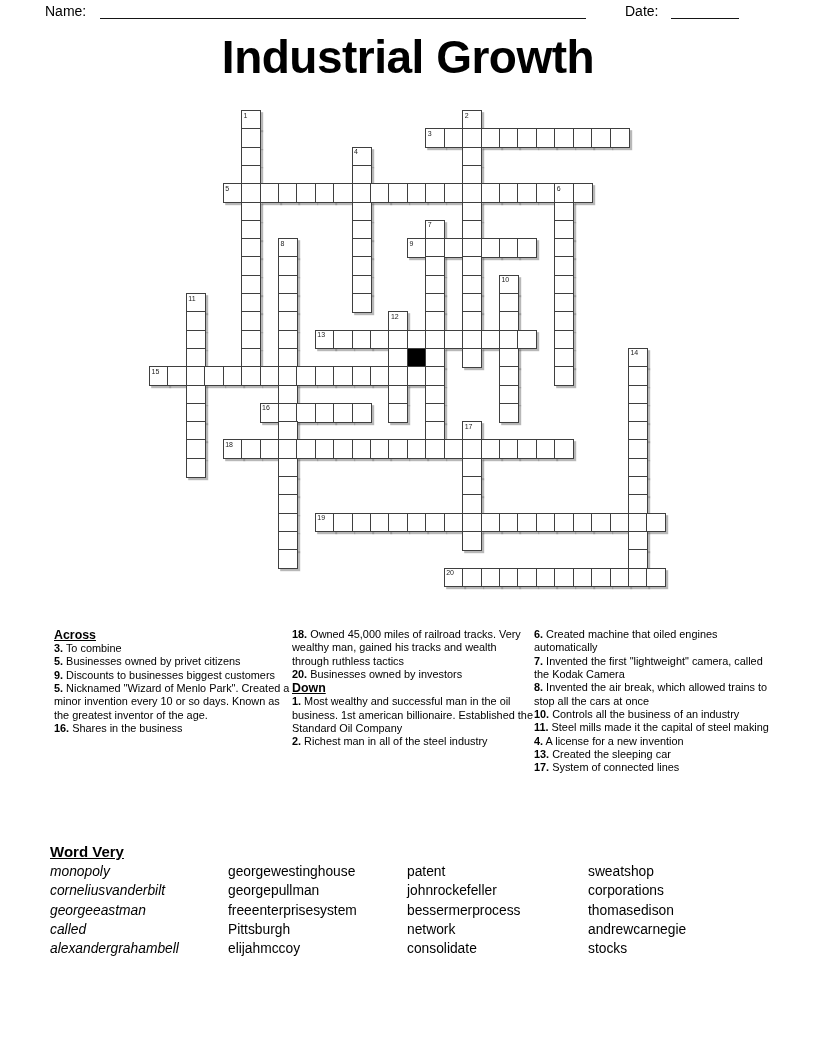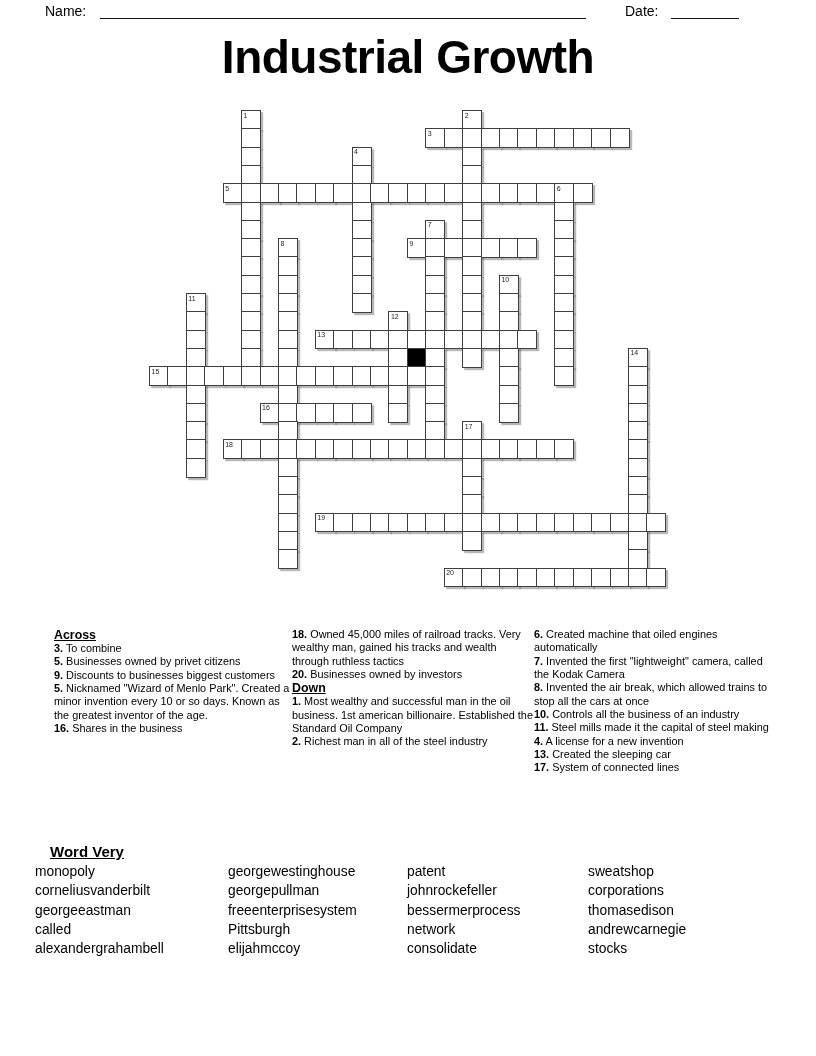--- a/index.html
+++ b/index.html
@@ -20,21 +20,21 @@
   .cellnum{position:absolute;left:1.5px;top:0.5px;font-size:7px;line-height:1;color:#1c1c1c;}
   .clue-col{position:absolute;top:628px;width:243px;font-size:10.9px;line-height:13.35px;}
   #clue-col-1{left:54px;}
   #clue-col-2{left:292px;}
   #clue-col-3{left:534px;width:240px;}
   .clue-header{font-size:12.4px;font-weight:bold;text-decoration:underline;line-height:14px;}
   .clue b{font-weight:bold;}
   .wb-label{position:absolute;left:50px;top:843px;font-size:15px;font-weight:bold;
             text-decoration:underline;}
   .wb-col{position:absolute;top:862px;font-size:13.8px;line-height:19.3px;}
-  #wb-col-1{left:35px;}
+  #wb-col-1{left:50px;font-style:italic;}
   #wb-col-2{left:228px;}
   #wb-col-3{left:407px;}
   #wb-col-4{left:588px;}
 </style>
 </head>
 <body>
 
 <div class="page">
 
   <span class="lbl" id="name-label">Name:</span>

